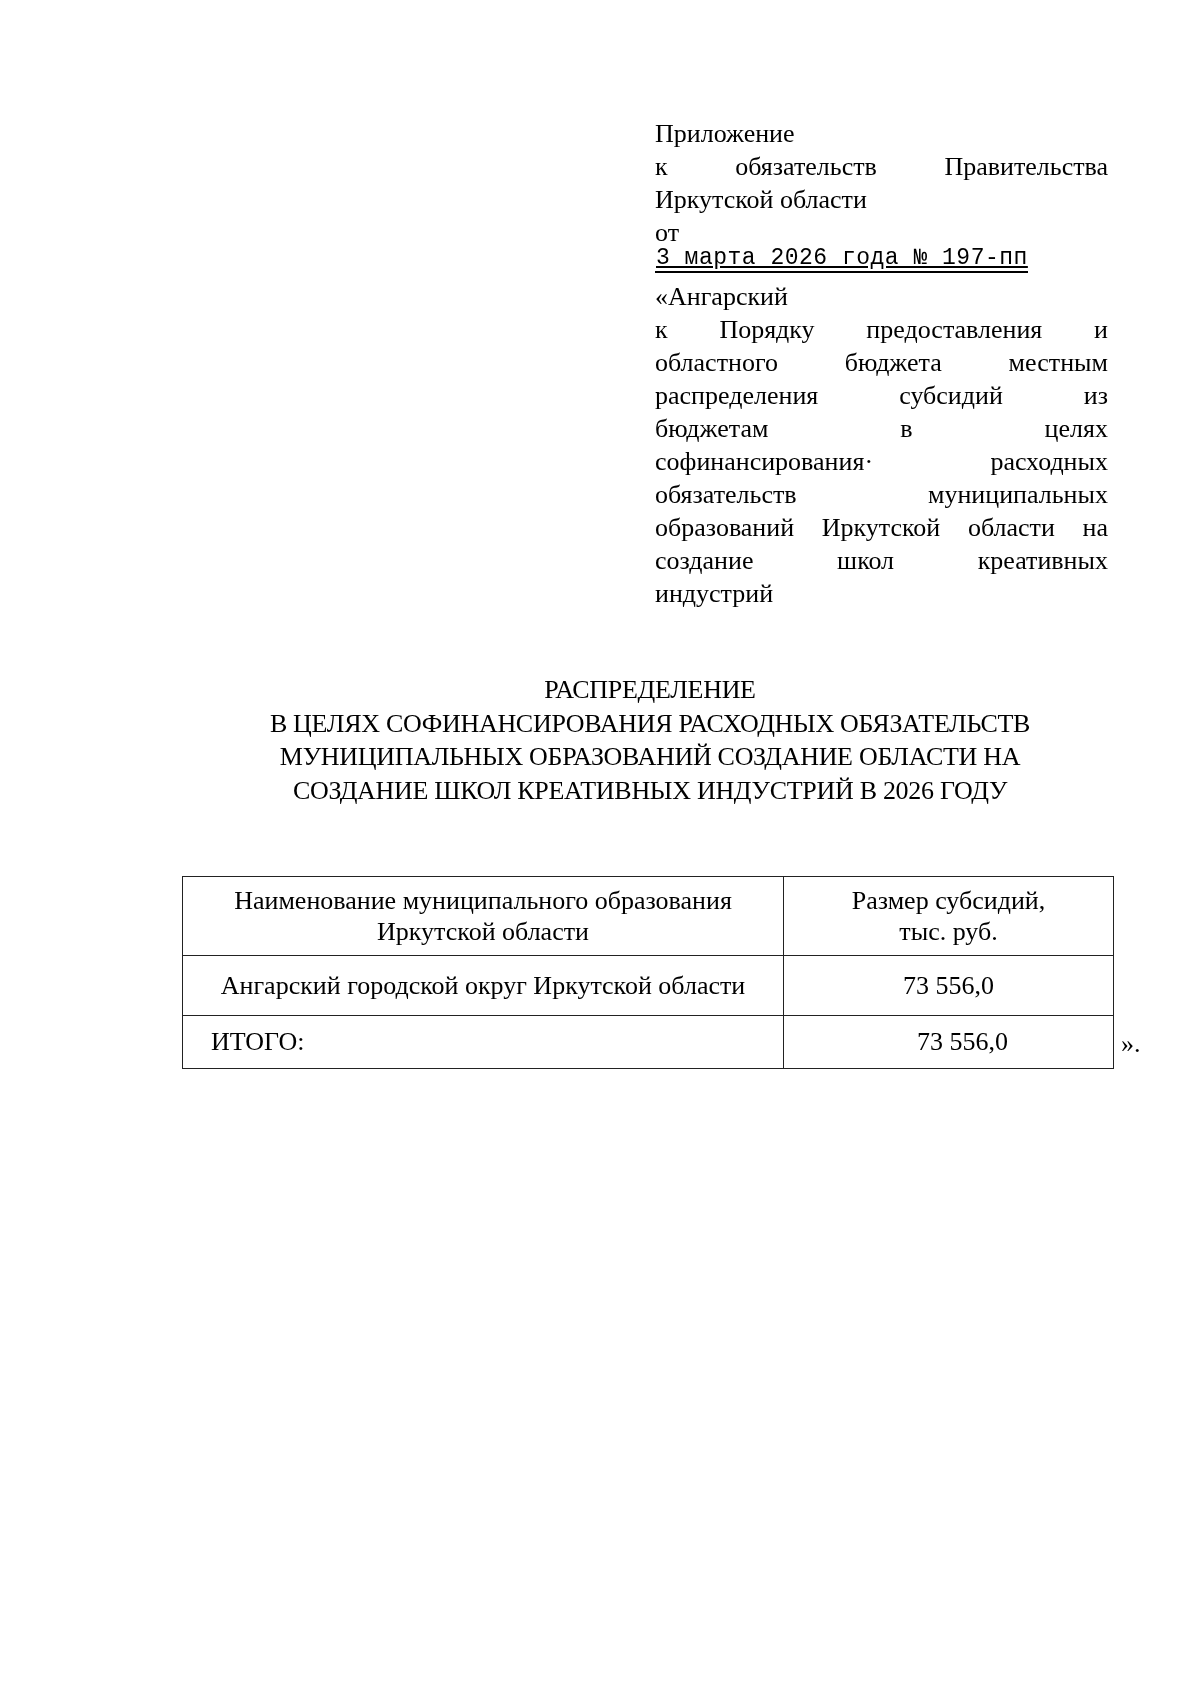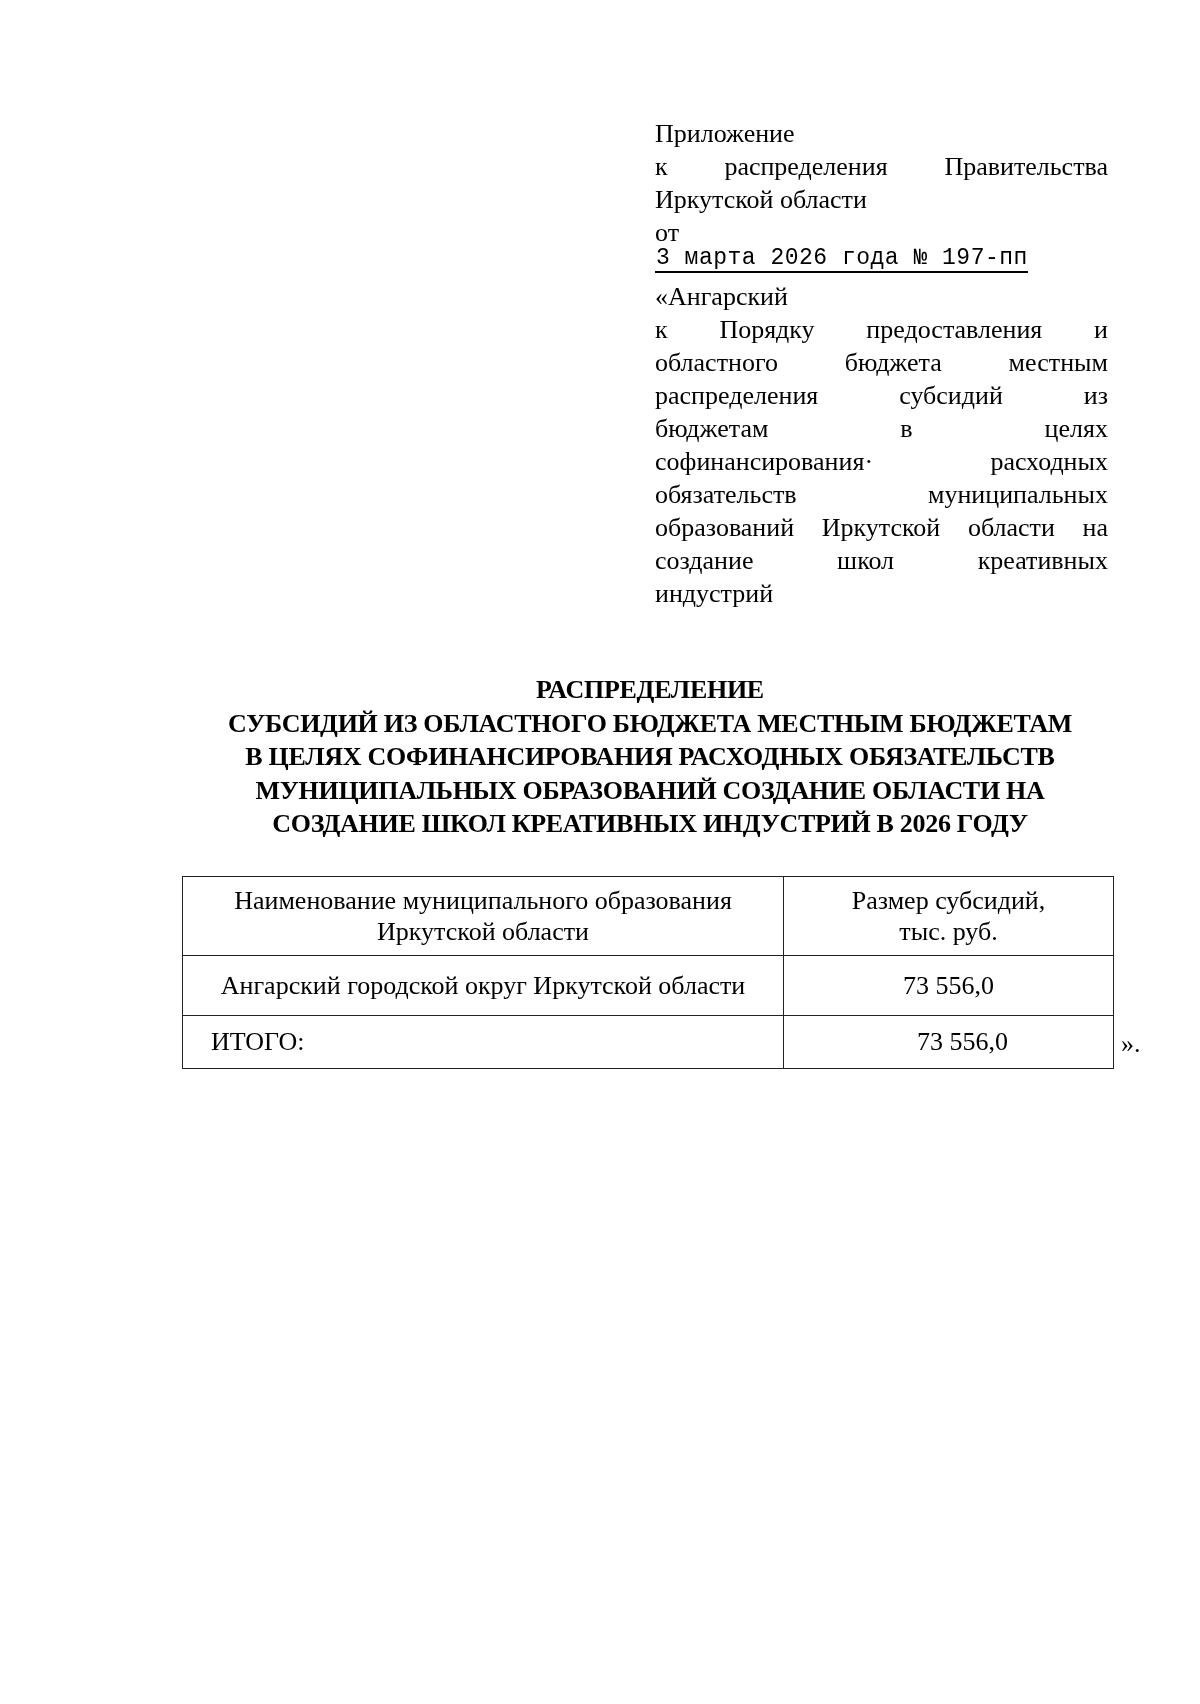--- a/index.html
+++ b/index.html
@@ -48,20 +48,21 @@
     .date-field {
       flex: 1;
       border-bottom: 2px solid #000;
       font-family: "Liberation Mono", "DejaVu Sans Mono", monospace;
       font-size: 23px;
       line-height: 26px;
       padding-left: 1px;
       position: relative;
       top: -4px;
       letter-spacing: 0.5px;
+      text-decoration: underline;
     }
     .order-block {
       position: absolute;
       left: 655px;
       top: 280px;
       width: 453px;
       font-size: 26px;
       line-height: 33px;
     }
     .order-block .justify-line {
@@ -73,21 +74,21 @@
       display: block;
       text-align: left;
     }
     
     .title {
       position: absolute;
       left: 150px;
       top: 673px;
       width: 1000px;
       text-align: center;
-      font-weight: bold;
+      font-weight: normal;
       font-size: 26px;
       line-height: 33.5px;
       letter-spacing: -0.3px;
     }
     .title .tline { display: block; white-space: nowrap; }
     
     .dist-table {
       position: absolute;
       left: 182px;
       top: 876px;
@@ -117,21 +118,21 @@
       line-height: 33px;
     }
   </style>
 </head>
 <body>
 
 <div class="page">
 
   <div class="appendix">
     <span class="line">Приложение</span>
-    <span class="justify-line"><span>к</span> <span>распределения</span> <span>Правительства</span></span>
+    <span class="justify-line"><span>к</span> <span>обязательств</span> <span>Правительства</span></span>
     <span class="line">Иркутской области</span>
     <span class="date-line">
       <span class="date-prefix">от</span>
       <span class="date-field">3 марта 2026 года № 197-пп</span>
     </span>
   </div>
 
   <div class="order-block">
     <span class="last-line">«Ангарский</span>
     <span class="justify-line">к Порядку предоставления и</span>
@@ -140,21 +141,20 @@
     <span class="justify-line">бюджетам в целях</span>
     <span class="justify-line">софинансирования· расходных</span>
     <span class="justify-line">обязательств муниципальных</span>
     <span class="justify-line">образований Иркутской области на</span>
     <span class="justify-line">создание школ креативных</span>
     <span class="last-line">индустрий</span>
   </div>
 
   <div class="title">
     <span class="tline">РАСПРЕДЕЛЕНИЕ</span>
-    <span class="tline">СУБСИДИЙ ИЗ ОБЛАСТНОГО БЮДЖЕТА МЕСТНЫМ БЮДЖЕТАМ</span>
     <span class="tline">В ЦЕЛЯХ СОФИНАНСИРОВАНИЯ РАСХОДНЫХ ОБЯЗАТЕЛЬСТВ</span>
     <span class="tline">МУНИЦИПАЛЬНЫХ ОБРАЗОВАНИЙ СОЗДАНИЕ ОБЛАСТИ НА</span>
     <span class="tline">СОЗДАНИЕ ШКОЛ КРЕАТИВНЫХ ИНДУСТРИЙ В 2026 ГОДУ</span>
   </div>
 
   <table class="dist-table">
     <tbody>
         <tr class="head">
       <td class="col-name">
         <span>Наименование муниципального образования</span><br>

